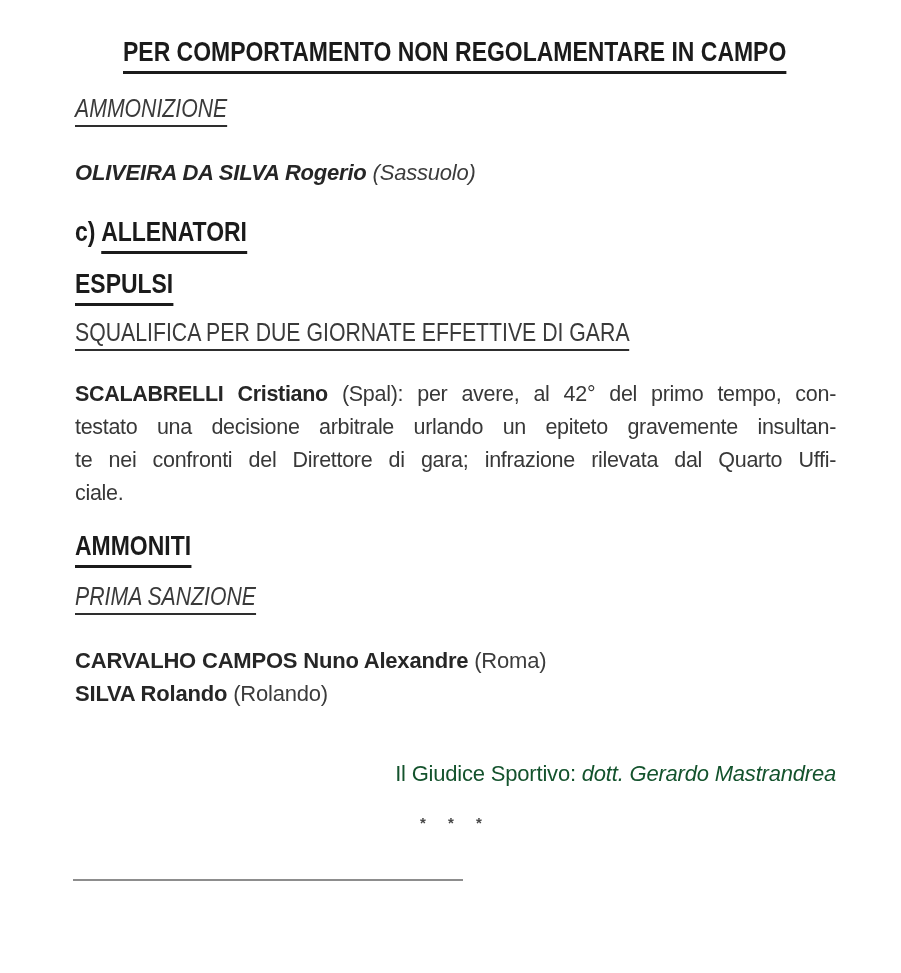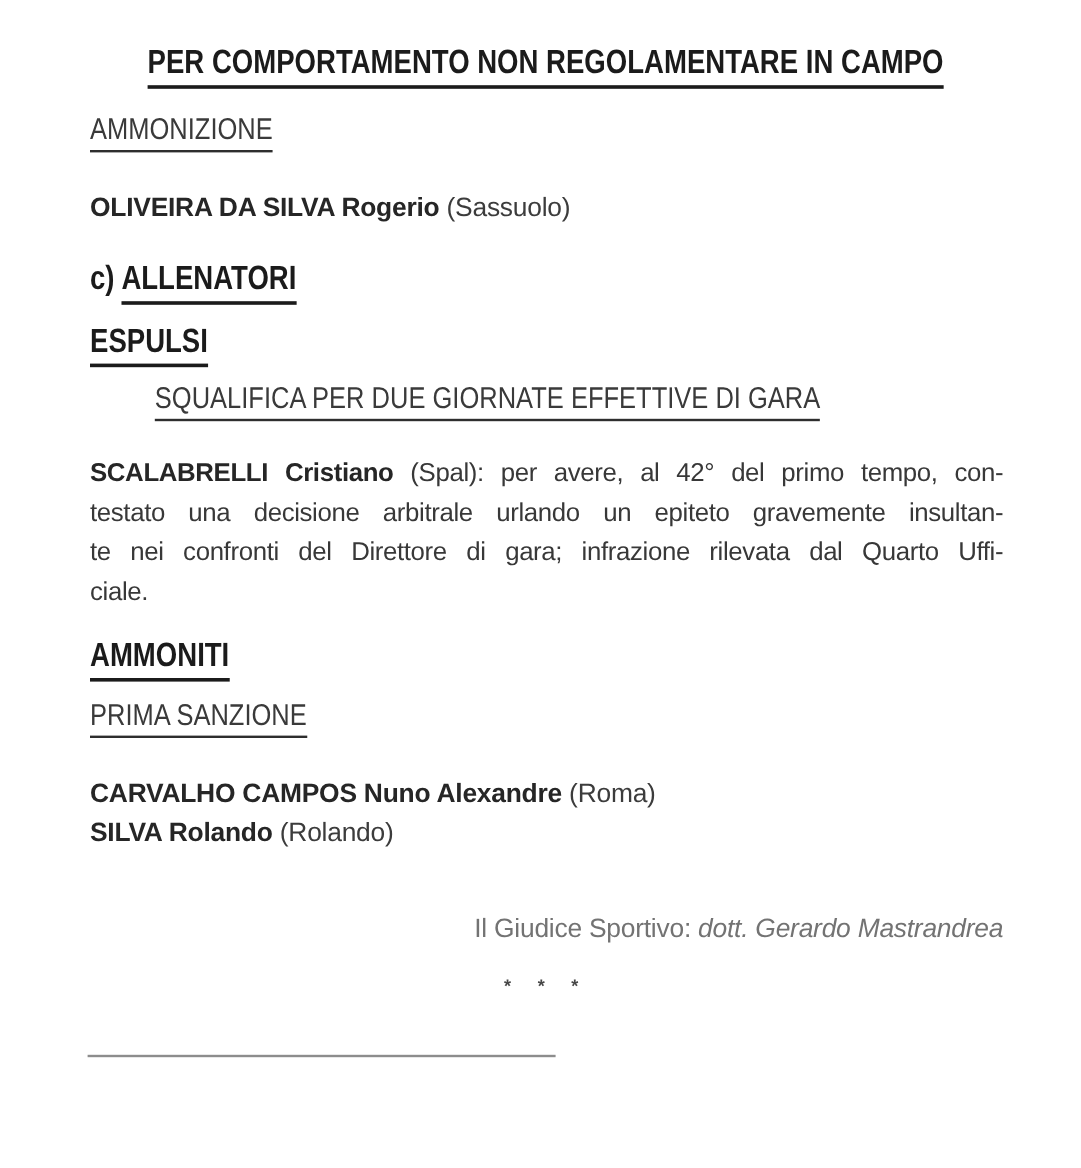--- a/index.html
+++ b/index.html
@@ -76,21 +76,21 @@
     line-height: 33px;
     height: 33px;
     letter-spacing: -0.3px;
   }
 
   
   .signature {
     text-align: right;
     font-size: 22px;
     line-height: 26px;
-    color: #737373;
+    color: #14532d;
     letter-spacing: -0.2px;
   }
   .signature .ital { font-style: italic; }
 
   
   .separator {
     text-align: center;
     font-size: 15px;
     font-weight: 700;
     letter-spacing: 9px;
@@ -102,25 +102,25 @@
   
   .bottom-rule {
     width: 390px;
     height: 2px;
     background: #8d8d8d;
     margin-left: -2px;
   }
 
   
   .mb30 { margin-bottom: 30px; margin-left: 48px; }
-  .mb29 { margin-bottom: 29px; }
+  .mb29 { margin-bottom: 29px; font-style: italic; }
   .mb26 { margin-bottom: 26px; }
   .mb24 { margin-bottom: 24px; }
   .mb22 { margin-bottom: 22px; }
-  .mb27 { margin-bottom: 27px; text-align: center; }
+  .mb27 { margin-bottom: 27px; }
   .mb51 { margin-bottom: 51px; }
   .mb46 { margin-bottom: 46px; }
 </style>
 </head>
 <body>
 
 <div class="doc">
 
   <div class="block mb30">
     <span class="h-main">

